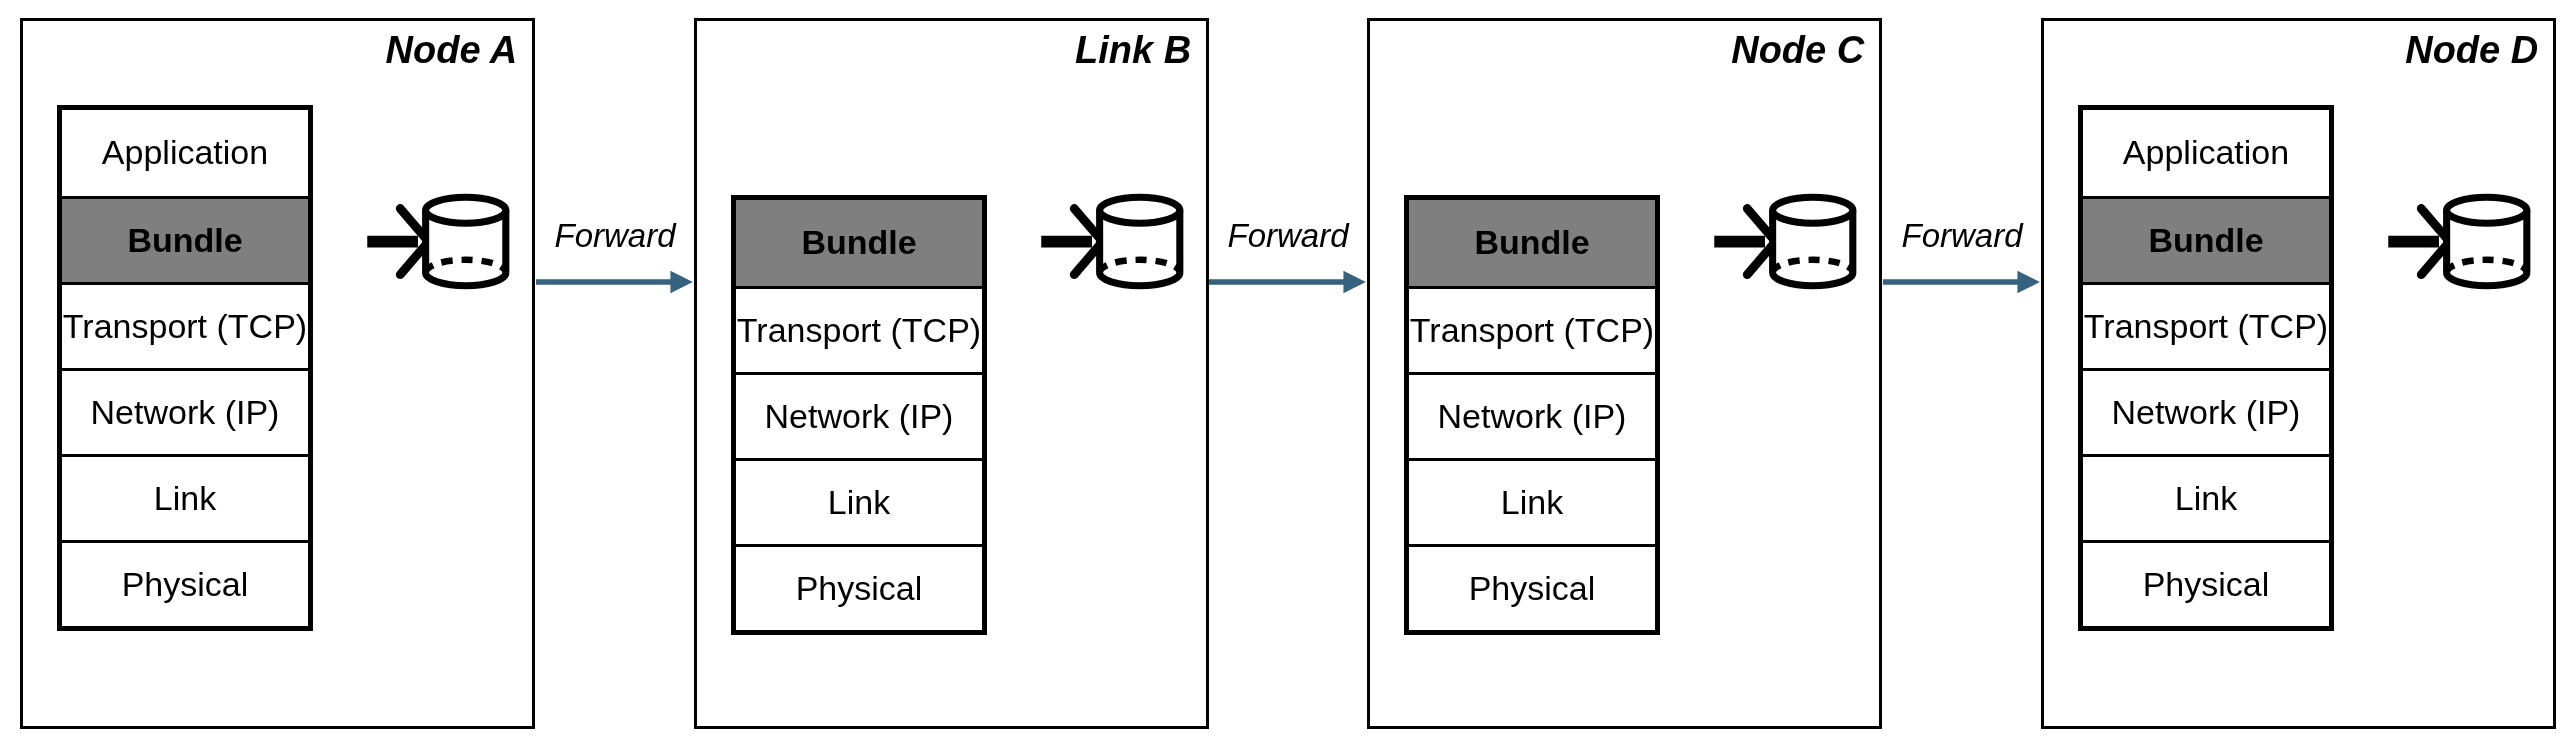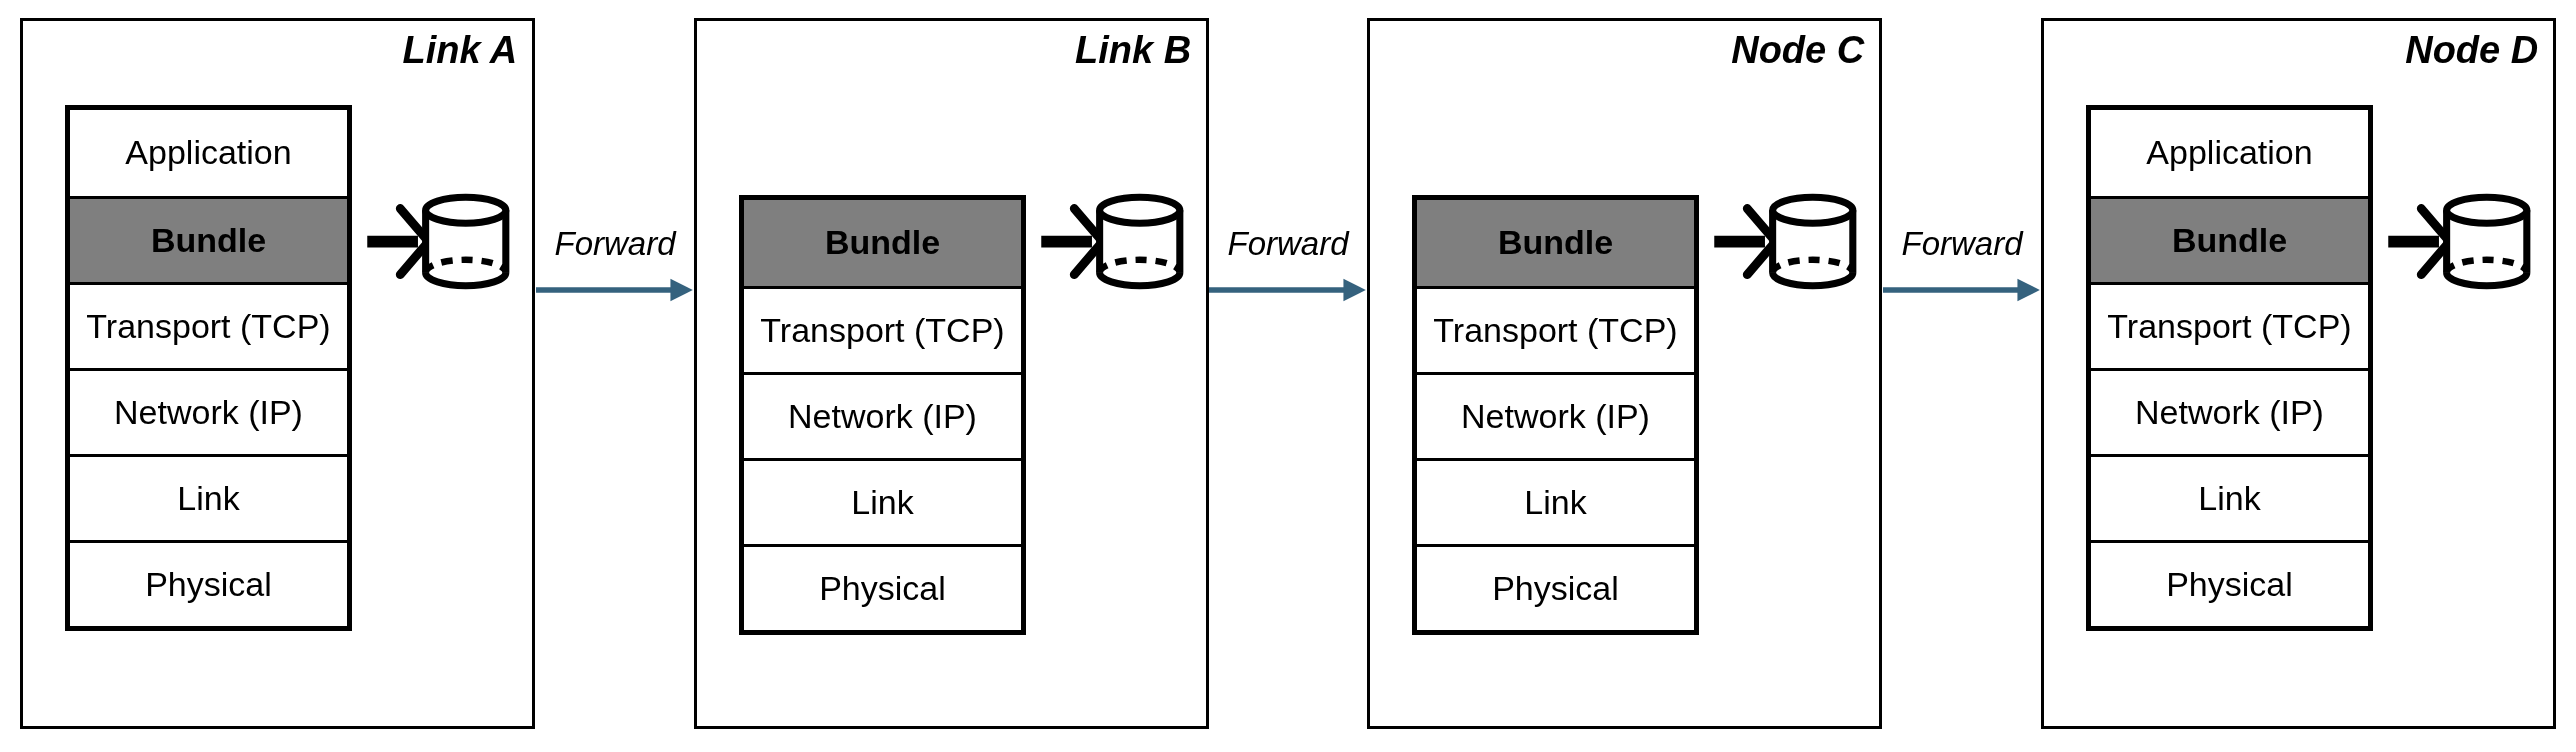--- a/index.html
+++ b/index.html
@@ -30,22 +30,22 @@
     position:absolute;
     top:8.3px;right:14.8px;
     font-style:italic;
     font-weight:700;
     font-size:38px;
     line-height:1.15;
     white-space:nowrap;
   }
   .stack{
     position:absolute;
-    left:42px;
-    width:287px;
+    left:34px;
+    width:256px;
     border:5.9px solid var(--line);
     background:var(--background);
   }
   .stack.six{top:84px;}
   .stack.five{top:174px;}
   .layer{
     height:86px;
     display:flex;
     align-items:center;
     justify-content:center;
@@ -67,41 +67,41 @@
   .store .shaft{stroke:var(--line);stroke-width:20px;}
   .store .chev{stroke:var(--line);stroke-width:15px;fill:none;stroke-linecap:round;stroke-linejoin:round;}
   .store .cylbody{fill:var(--background);stroke:none;}
   .store .cylback{stroke:var(--line);stroke-width:11px;fill:none;stroke-dasharray:19 15;}
   .store .cylfront{stroke:var(--line);stroke-width:12px;fill:none;}
   .store .cylwall{stroke:var(--line);stroke-width:12px;}
   .store .cyltop{fill:var(--background);stroke:var(--line);stroke-width:12px;}
   .connector{
     position:absolute;
     top:217px;
-    width:158px;height:83px;margin-top:8px;
+    width:158px;height:83px;
   }
   .fwd-label{
     width:100%;
     text-align:center;
     font-style:italic;
     font-size:33px;
     line-height:37px;
     white-space:nowrap;
   }
   .fwd{position:absolute;left:0;top:52px;}
   .fwd line{stroke:var(--forward-arrow);stroke-width:9px;}
   .fwd polygon{fill:var(--forward-arrow);}
 </style>
 </head>
 <body>
 
 <div class="page">
 
   <section class="node" style="left:20px">
-    <h2 class="node-title">Link A</h2>
+    <h2 class="node-title">Node A</h2>
     <div class="stack six">
       <div class="layer">Application</div>
       <div class="layer bundle">Bundle</div>
       <div class="layer">Transport (TCP)</div>
       <div class="layer">Network (IP)</div>
       <div class="layer">Link</div>
       <div class="layer">Physical</div>
     </div>
     <svg class="store" width="155" height="125" viewBox="0 0 262 212">
       <line class="shaft" x1="0" y1="84" x2="86" y2="84"></line>

